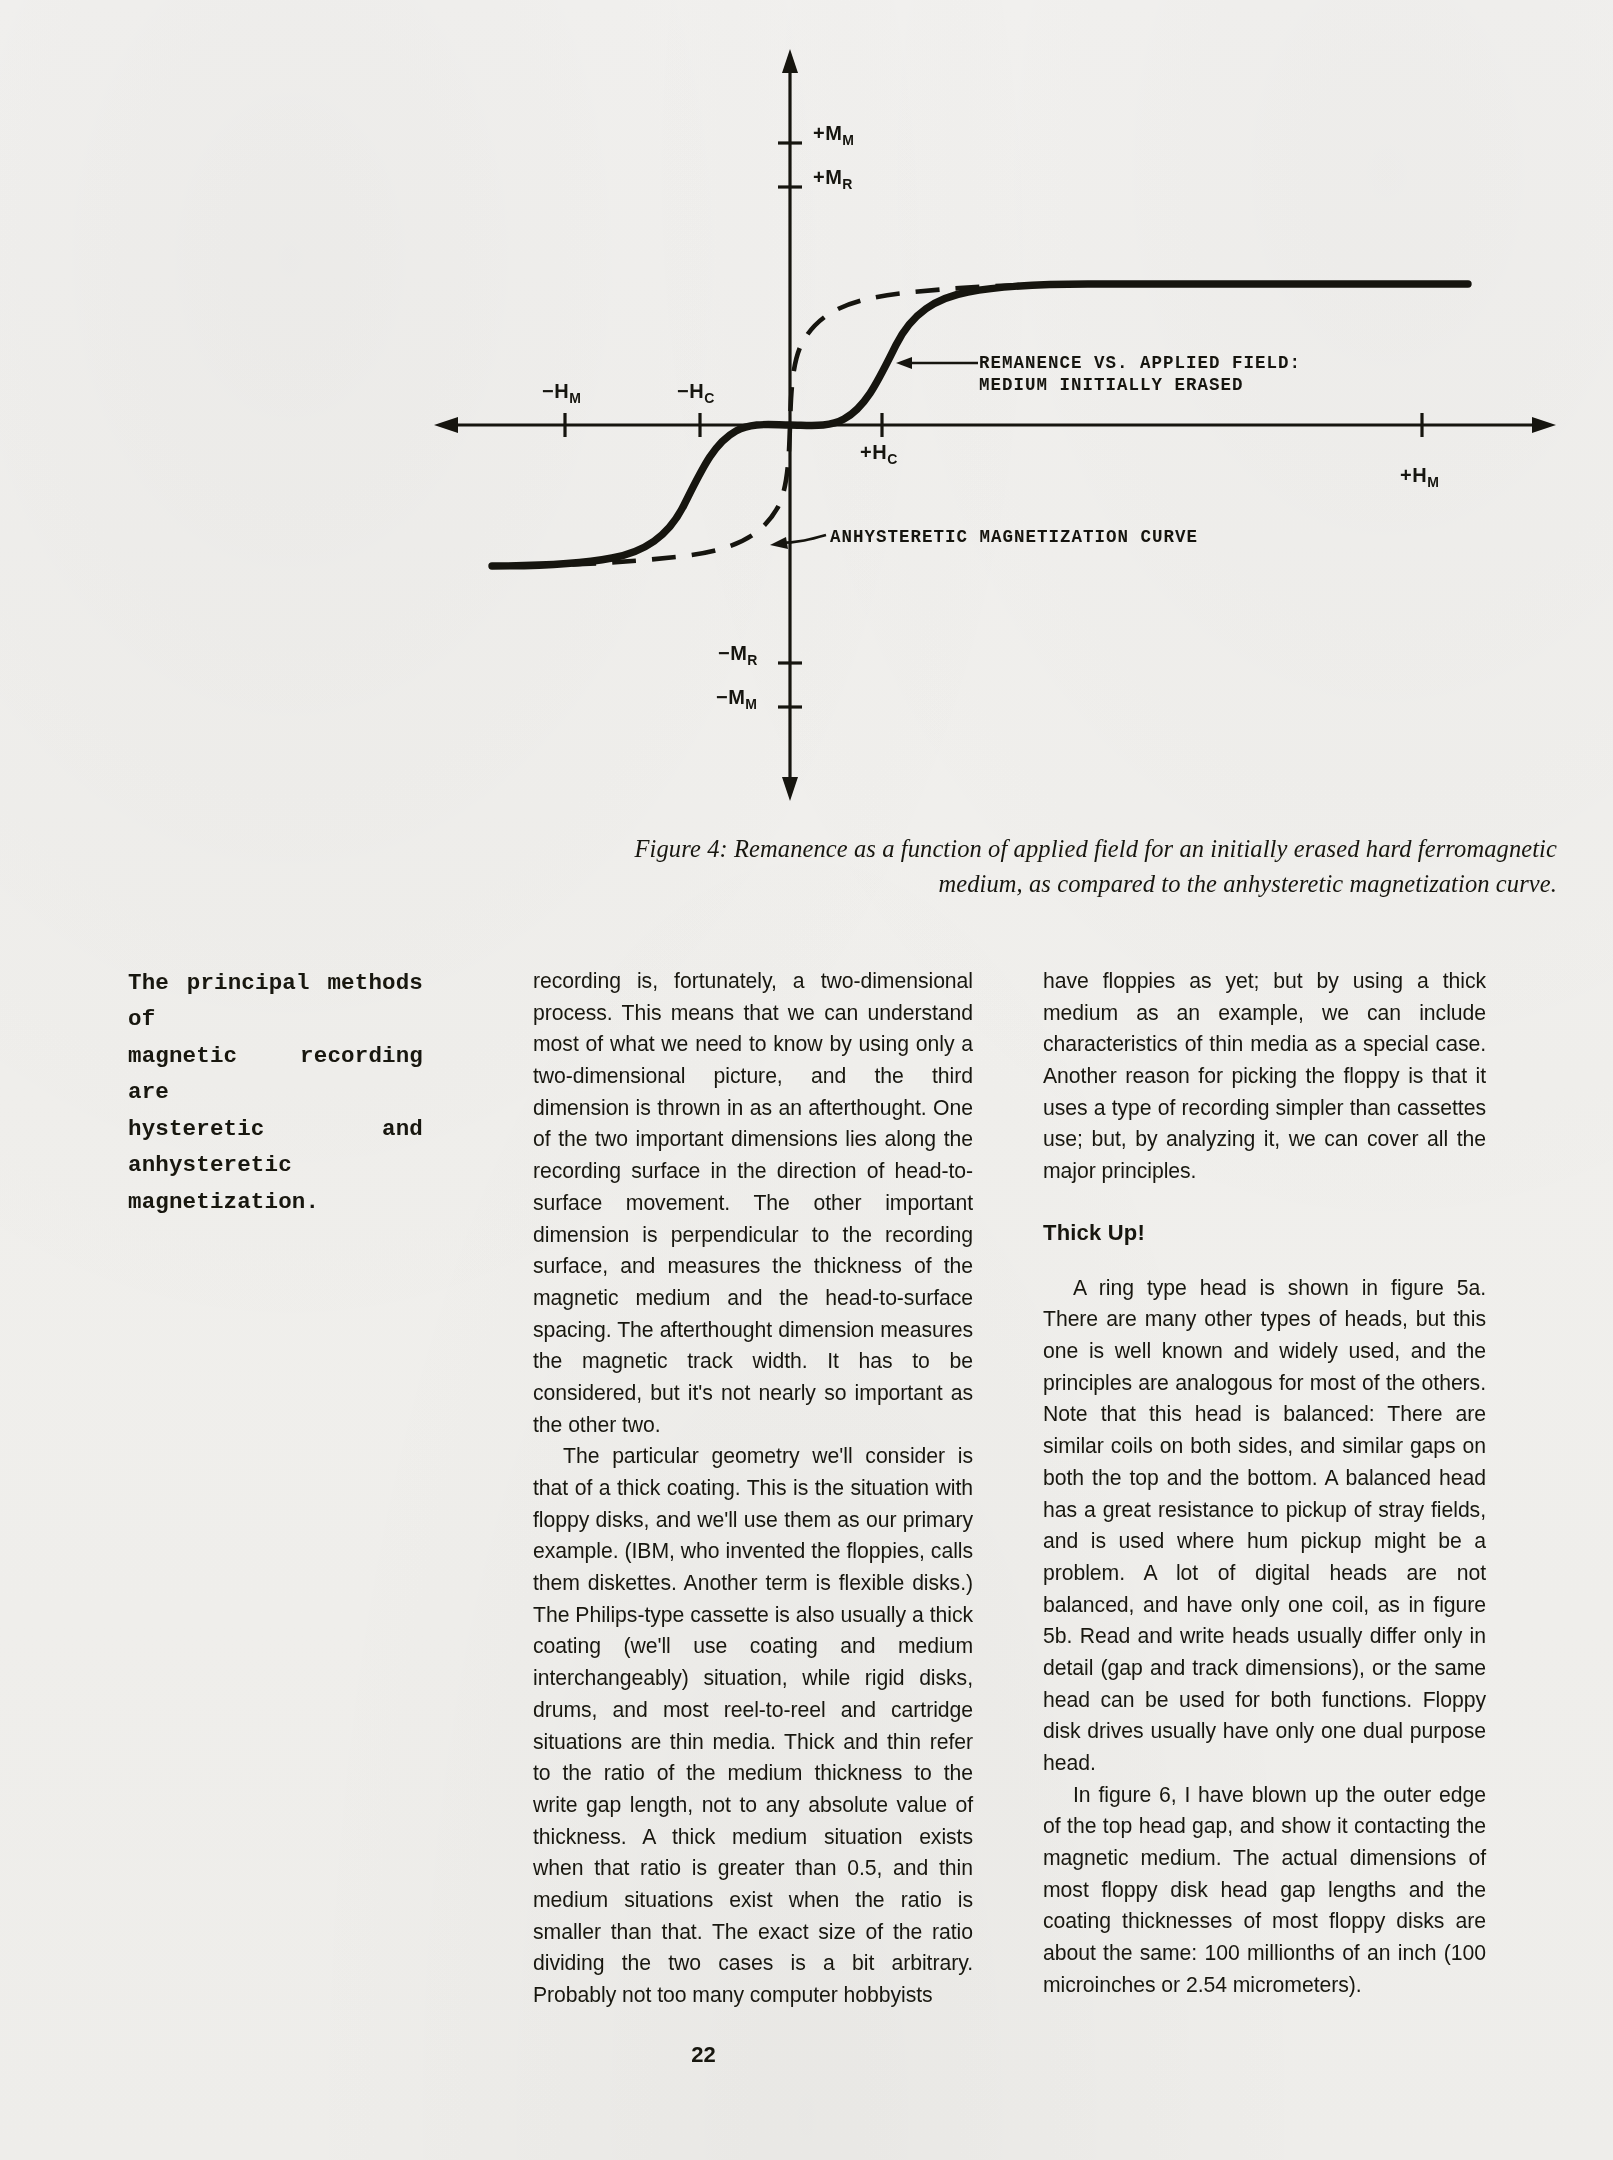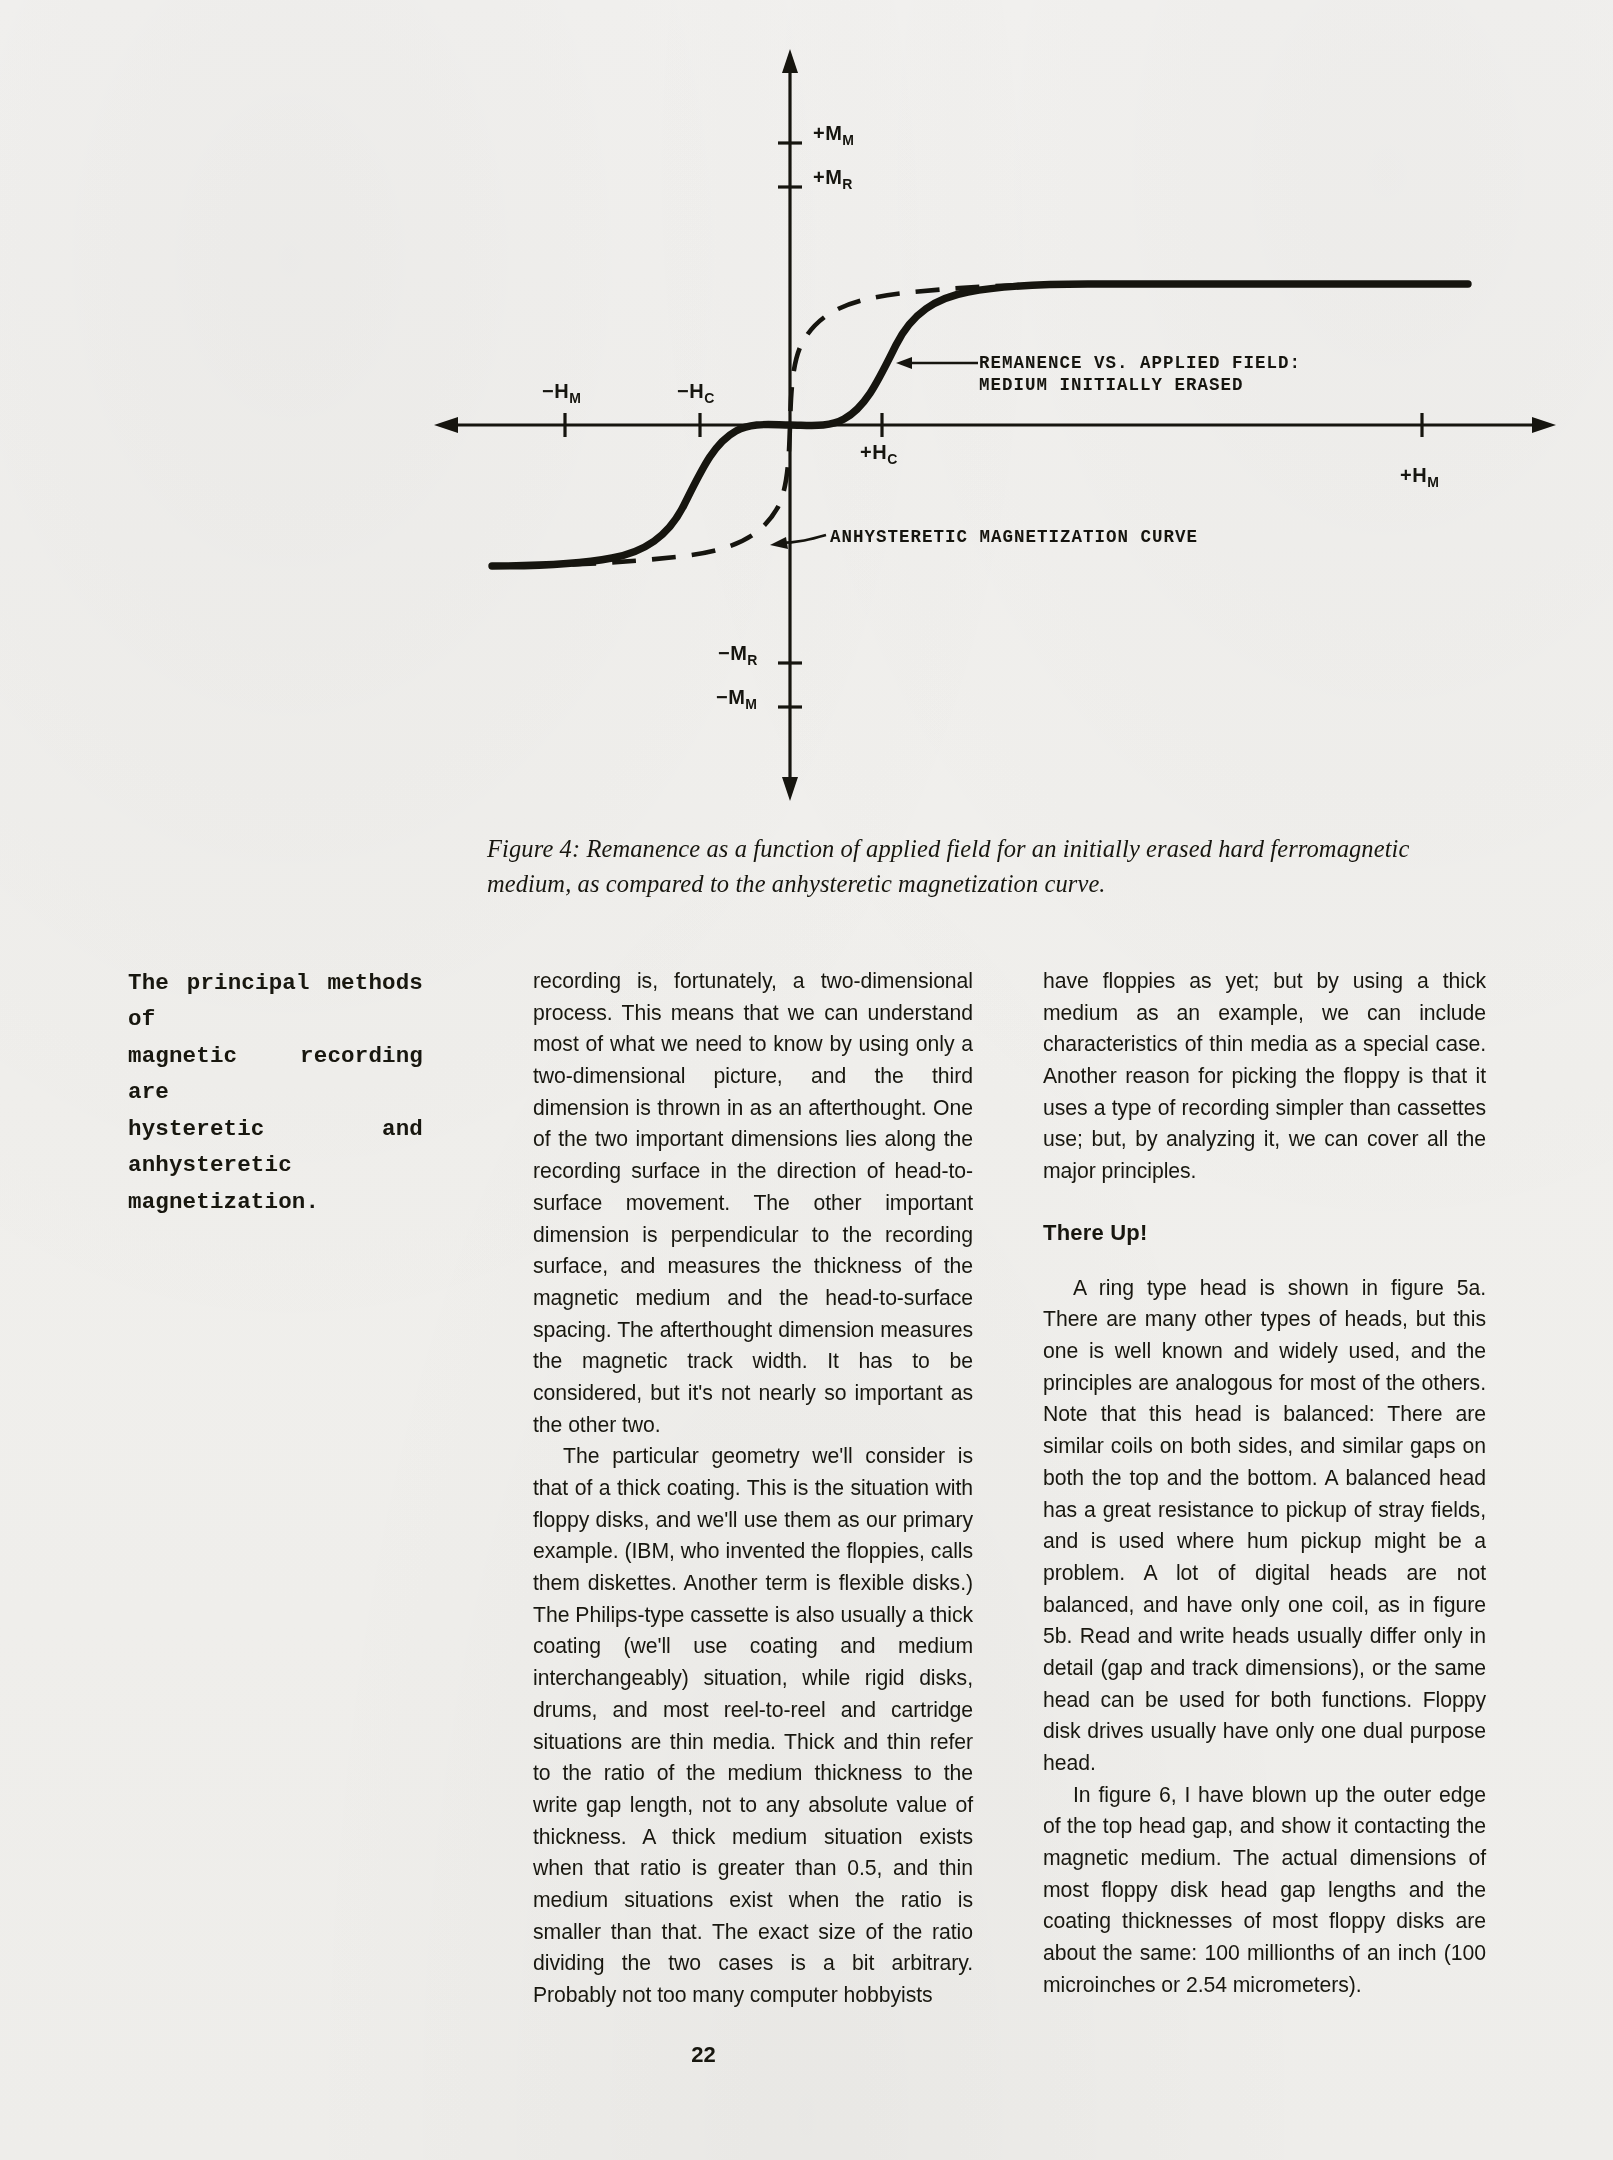--- a/index.html
+++ b/index.html
@@ -67,20 +67,21 @@
     position: absolute;
     left: 487px;
     top: 832px;
     width: 1070px;
     font-family: "Liberation Serif", serif;
     font-style: italic;
     font-size: 24.5px;
     line-height: 1.42;
     color: #17160f;
     letter-spacing: 0.1px;
+    text-align: right;
   }
 
   
   #columns {
     position: absolute;
     left: 0;
     top: 965px;
     width: 1613px;
     height: 1075px;
   }
@@ -256,20 +257,20 @@
       <span class="pq-line">magnetization.</span>
     </div>
 
     <div class="col bodytext" id="col-middle">
       <p>recording is, fortunately, a two-dimensional process. This means that we can understand most of what we need to know by using only a two-dimensional picture, and the third dimension is thrown in as an afterthought. One of the two important dimensions lies along the recording surface in the direction of head-to-surface movement. The other important dimension is perpendicular to the recording surface, and measures the thickness of the magnetic medium and the head-to-surface spacing. The afterthought dimension measures the magnetic track width. It has to be considered, but it's not nearly so important as the other two.</p>
       <p class="indent">The particular geometry we'll consider is that of a thick coating. This is the situation with floppy disks, and we'll use them as our primary example. (IBM, who invented the floppies, calls them diskettes. Another term is flexible disks.) The Philips-type cassette is also usually a thick coating (we'll use coating and medium interchangeably) situation, while rigid disks, drums, and most reel-to-reel and cartridge situations are thin media. Thick and thin refer to the ratio of the medium thickness to the write gap length, not to any absolute value of thickness. A thick medium situation exists when that ratio is greater than 0.5, and thin medium situations exist when the ratio is smaller than that. The exact size of the ratio dividing the two cases is a bit arbitrary. Probably not too many computer hobbyists</p>
     </div>
 
     <div class="col bodytext" id="col-right">
       <p>have floppies as yet; but by using a thick medium as an example, we can include characteristics of thin media as a special case. Another reason for picking the floppy is that it uses a type of recording simpler than cassettes use; but, by analyzing it, we can cover all the major principles.</p>
-      <div class="subhead">There Up!</div>
+      <div class="subhead">Thick Up!</div>
       <p class="indent">A ring type head is shown in figure 5a. There are many other types of heads, but this one is well known and widely used, and the principles are analogous for most of the others. Note that this head is balanced: There are similar coils on both sides, and similar gaps on both the top and the bottom. A balanced head has a great resistance to pickup of stray fields, and is used where hum pickup might be a problem. A lot of digital heads are not balanced, and have only one coil, as in figure 5b. Read and write heads usually differ only in detail (gap and track dimensions), or the same head can be used for both functions. Floppy disk drives usually have only one dual purpose head.</p>
       <p class="indent">In figure 6, I have blown up the outer edge of the top head gap, and show it contacting the magnetic medium. The actual dimensions of most floppy disk head gap lengths and the coating thicknesses of most floppy disks are about the same: 100 millionths of an inch (100 microinches or 2.54 micrometers).</p>
     </div>
   </div>
 
   <div id="page-number">22</div>
 </div>
 
 </body></html>

